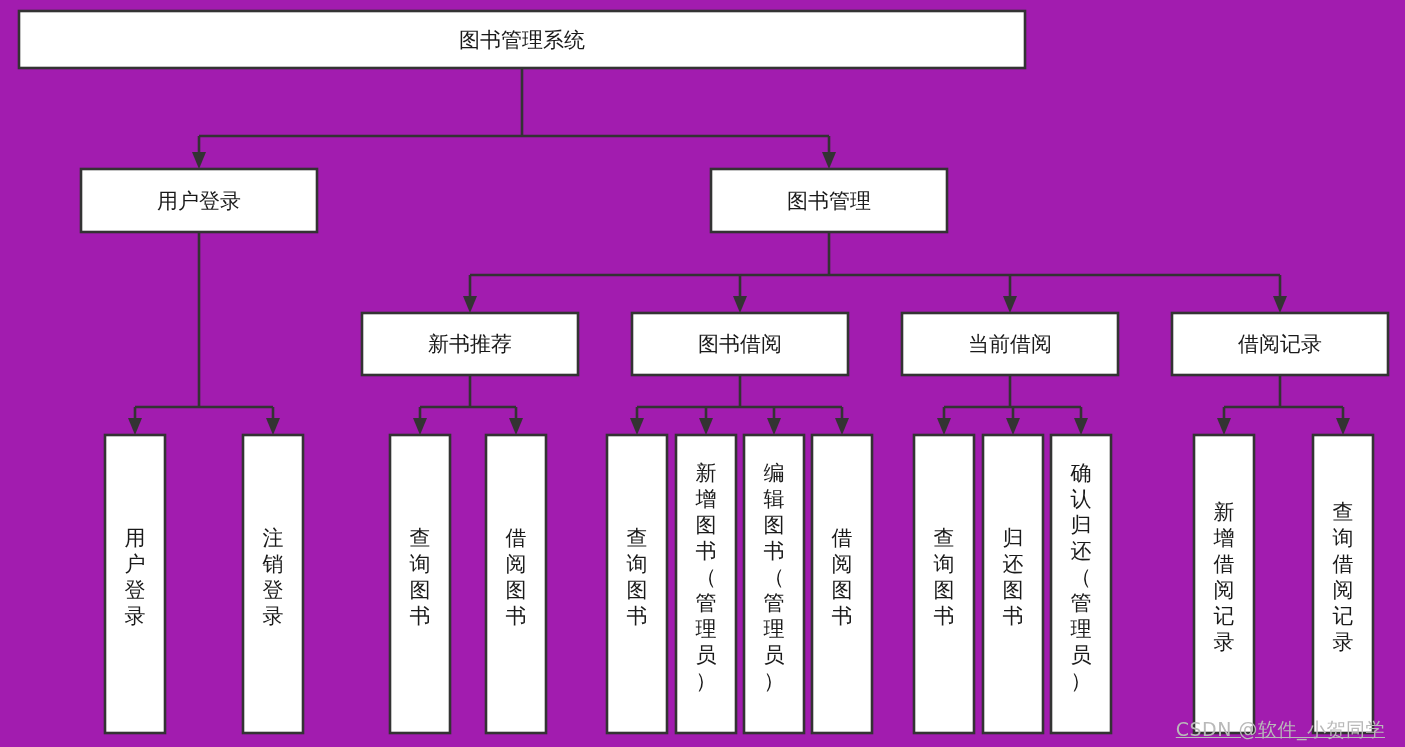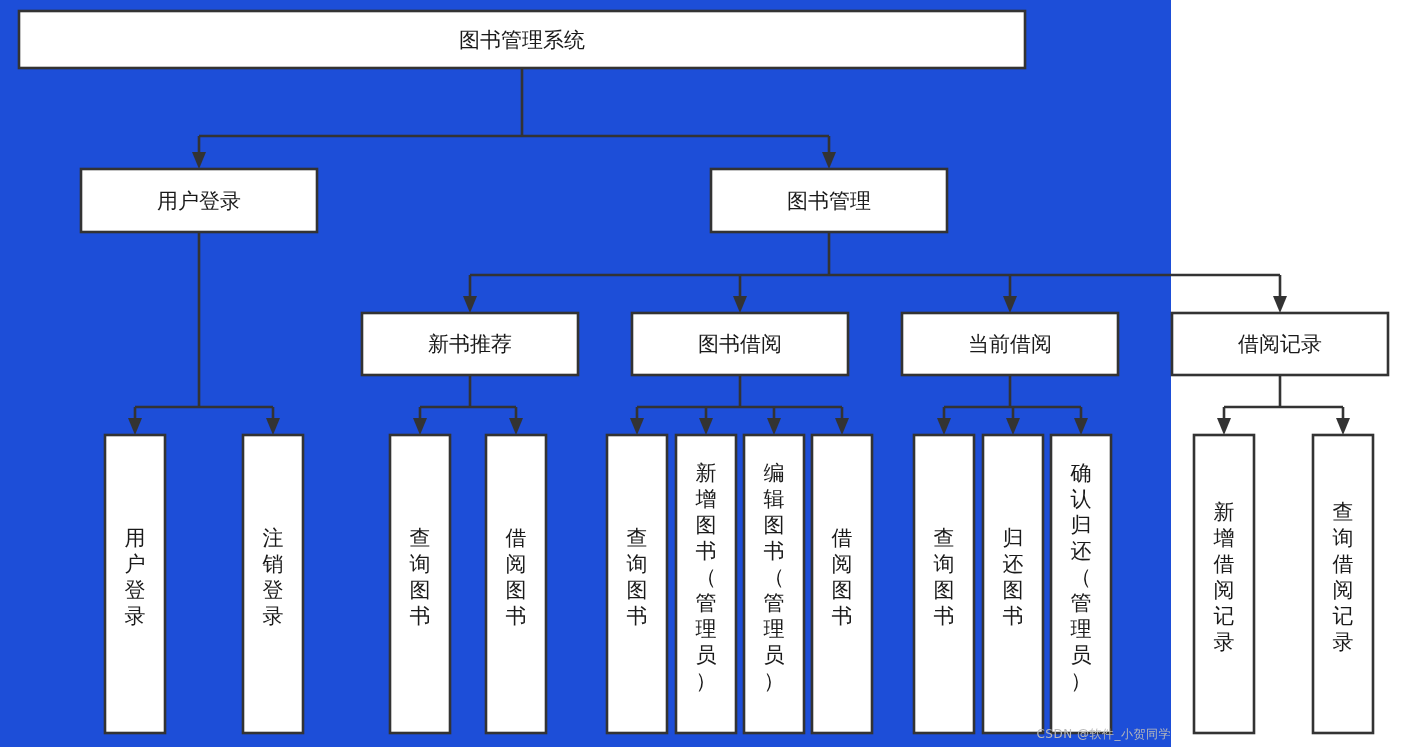--- a/index.html
+++ b/index.html
@@ -9,23 +9,23 @@
     background: #ffffff;
   }
   body {
     width: 1405px;
     height: 747px;
     font-family: "DejaVu Sans", "Liberation Sans", sans-serif;
     overflow: hidden;
   }
   #diagram-root {
     position: relative;
-    width: 1171px;
+    width: 1405px;
     height: 747px;
-    background: #1d4ed8;
+    background: #a21caf;
   }
   svg.flow {
     position: absolute;
     left: 0;
     top: 0;
     width: 1405px;
     height: 747px;
     display: block;
   }
   .node-rect {
@@ -51,28 +51,29 @@
     dominant-baseline: middle;
   }
   .node-label-vertical {
     fill: #1a1a1a;
     font-family: "DejaVu Sans", "Liberation Sans", sans-serif;
     font-size: 21px;
     text-anchor: middle;
   }
   .watermark {
     position: absolute;
-    right: 0;
+    right: 20px;
     bottom: 4px;
     font-family: "DejaVu Sans", "Liberation Sans", sans-serif;
-    font-size: 12px;
+    font-size: 19px;
     color: #b9b9b9;
     letter-spacing: 0.5px;
     white-space: nowrap;
     user-select: none;
+    text-decoration: underline;
   }
 </style>
 </head>
 <body>
 
 <div id="diagram-root">
   <svg class="flow" viewBox="0 0 1405 747" xmlns="http://www.w3.org/2000/svg">
     <g id="connectors-layer">
         <polyline points="522,68 522,136" class="connector"></polyline>
         <polyline points="199,136 829,136" class="connector"></polyline>

